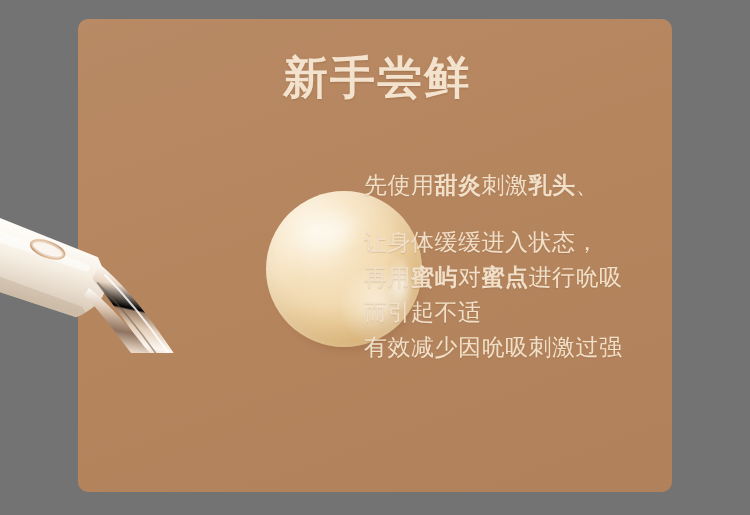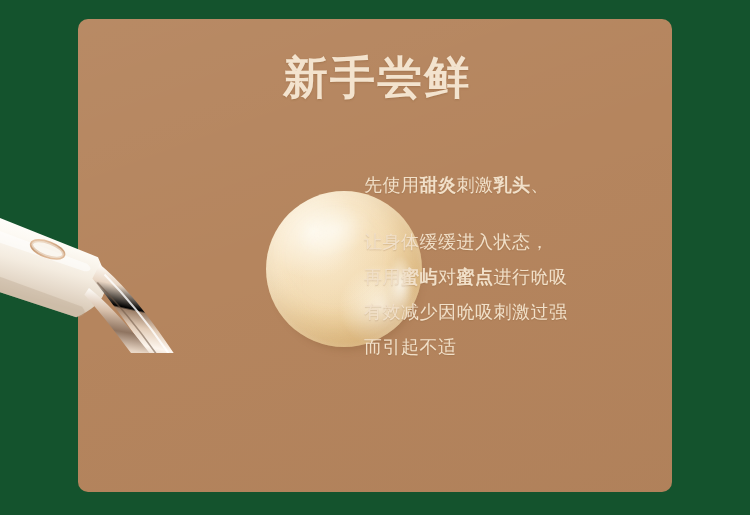--- a/index.html
+++ b/index.html
@@ -9,21 +9,21 @@
   body {
     width: 750px;
     height: 515px;
     overflow: hidden;
     font-family: "Liberation Sans", "DejaVu Sans", sans-serif;
   }
   #stage {
     position: relative;
     width: 750px;
     height: 515px;
-    background: #14532d;
+    background: #737373;
     overflow: hidden;
   }
   
   #panel {
     position: absolute;
     left: 78px;
     top: 19px;
     width: 594px;
     height: 473px;
     background: #b5855e;
@@ -120,21 +120,21 @@
     height: 135px;
   }
 
   
   #copy {
     position: absolute;
     left: 364px;
     top: 168px;
     width: 290px;
     color: #f1e0c9;
-    font-size: 18px;
+    font-size: 23px;
     line-height: 35px;
     letter-spacing: 0.5px;
     text-shadow: 0 1px 1px rgba(120,78,40,0.2);
     font-family: Liberation Serif, serif;
   }
   #copy .para {
     margin: 0;
   }
   #copy .para + .para {
     margin-top: 22px;
@@ -224,18 +224,18 @@
     </g>
   </svg>
 
   <div id="copy">
       <div class="para">
         <div class="line"><span>先使用</span><b>甜炎</b><span>刺激</span><b>乳头</b><span>、</span></div>
       </div>
       <div class="para">
         <div class="line"><span>让身体缓缓进入状态，</span></div>
         <div class="line"><span>再用</span><b>蜜屿</b><span>对</span><b>蜜点</b><span>进行吮吸</span></div>
+        <div class="line"><span>而引起不适</span></div>
         <div class="line"><span>有效减少因吮吸刺激过强</span></div>
-        <div class="line"><span>而引起不适</span></div>
       </div>
     </div>
 
 </div>
 
 </body></html>

